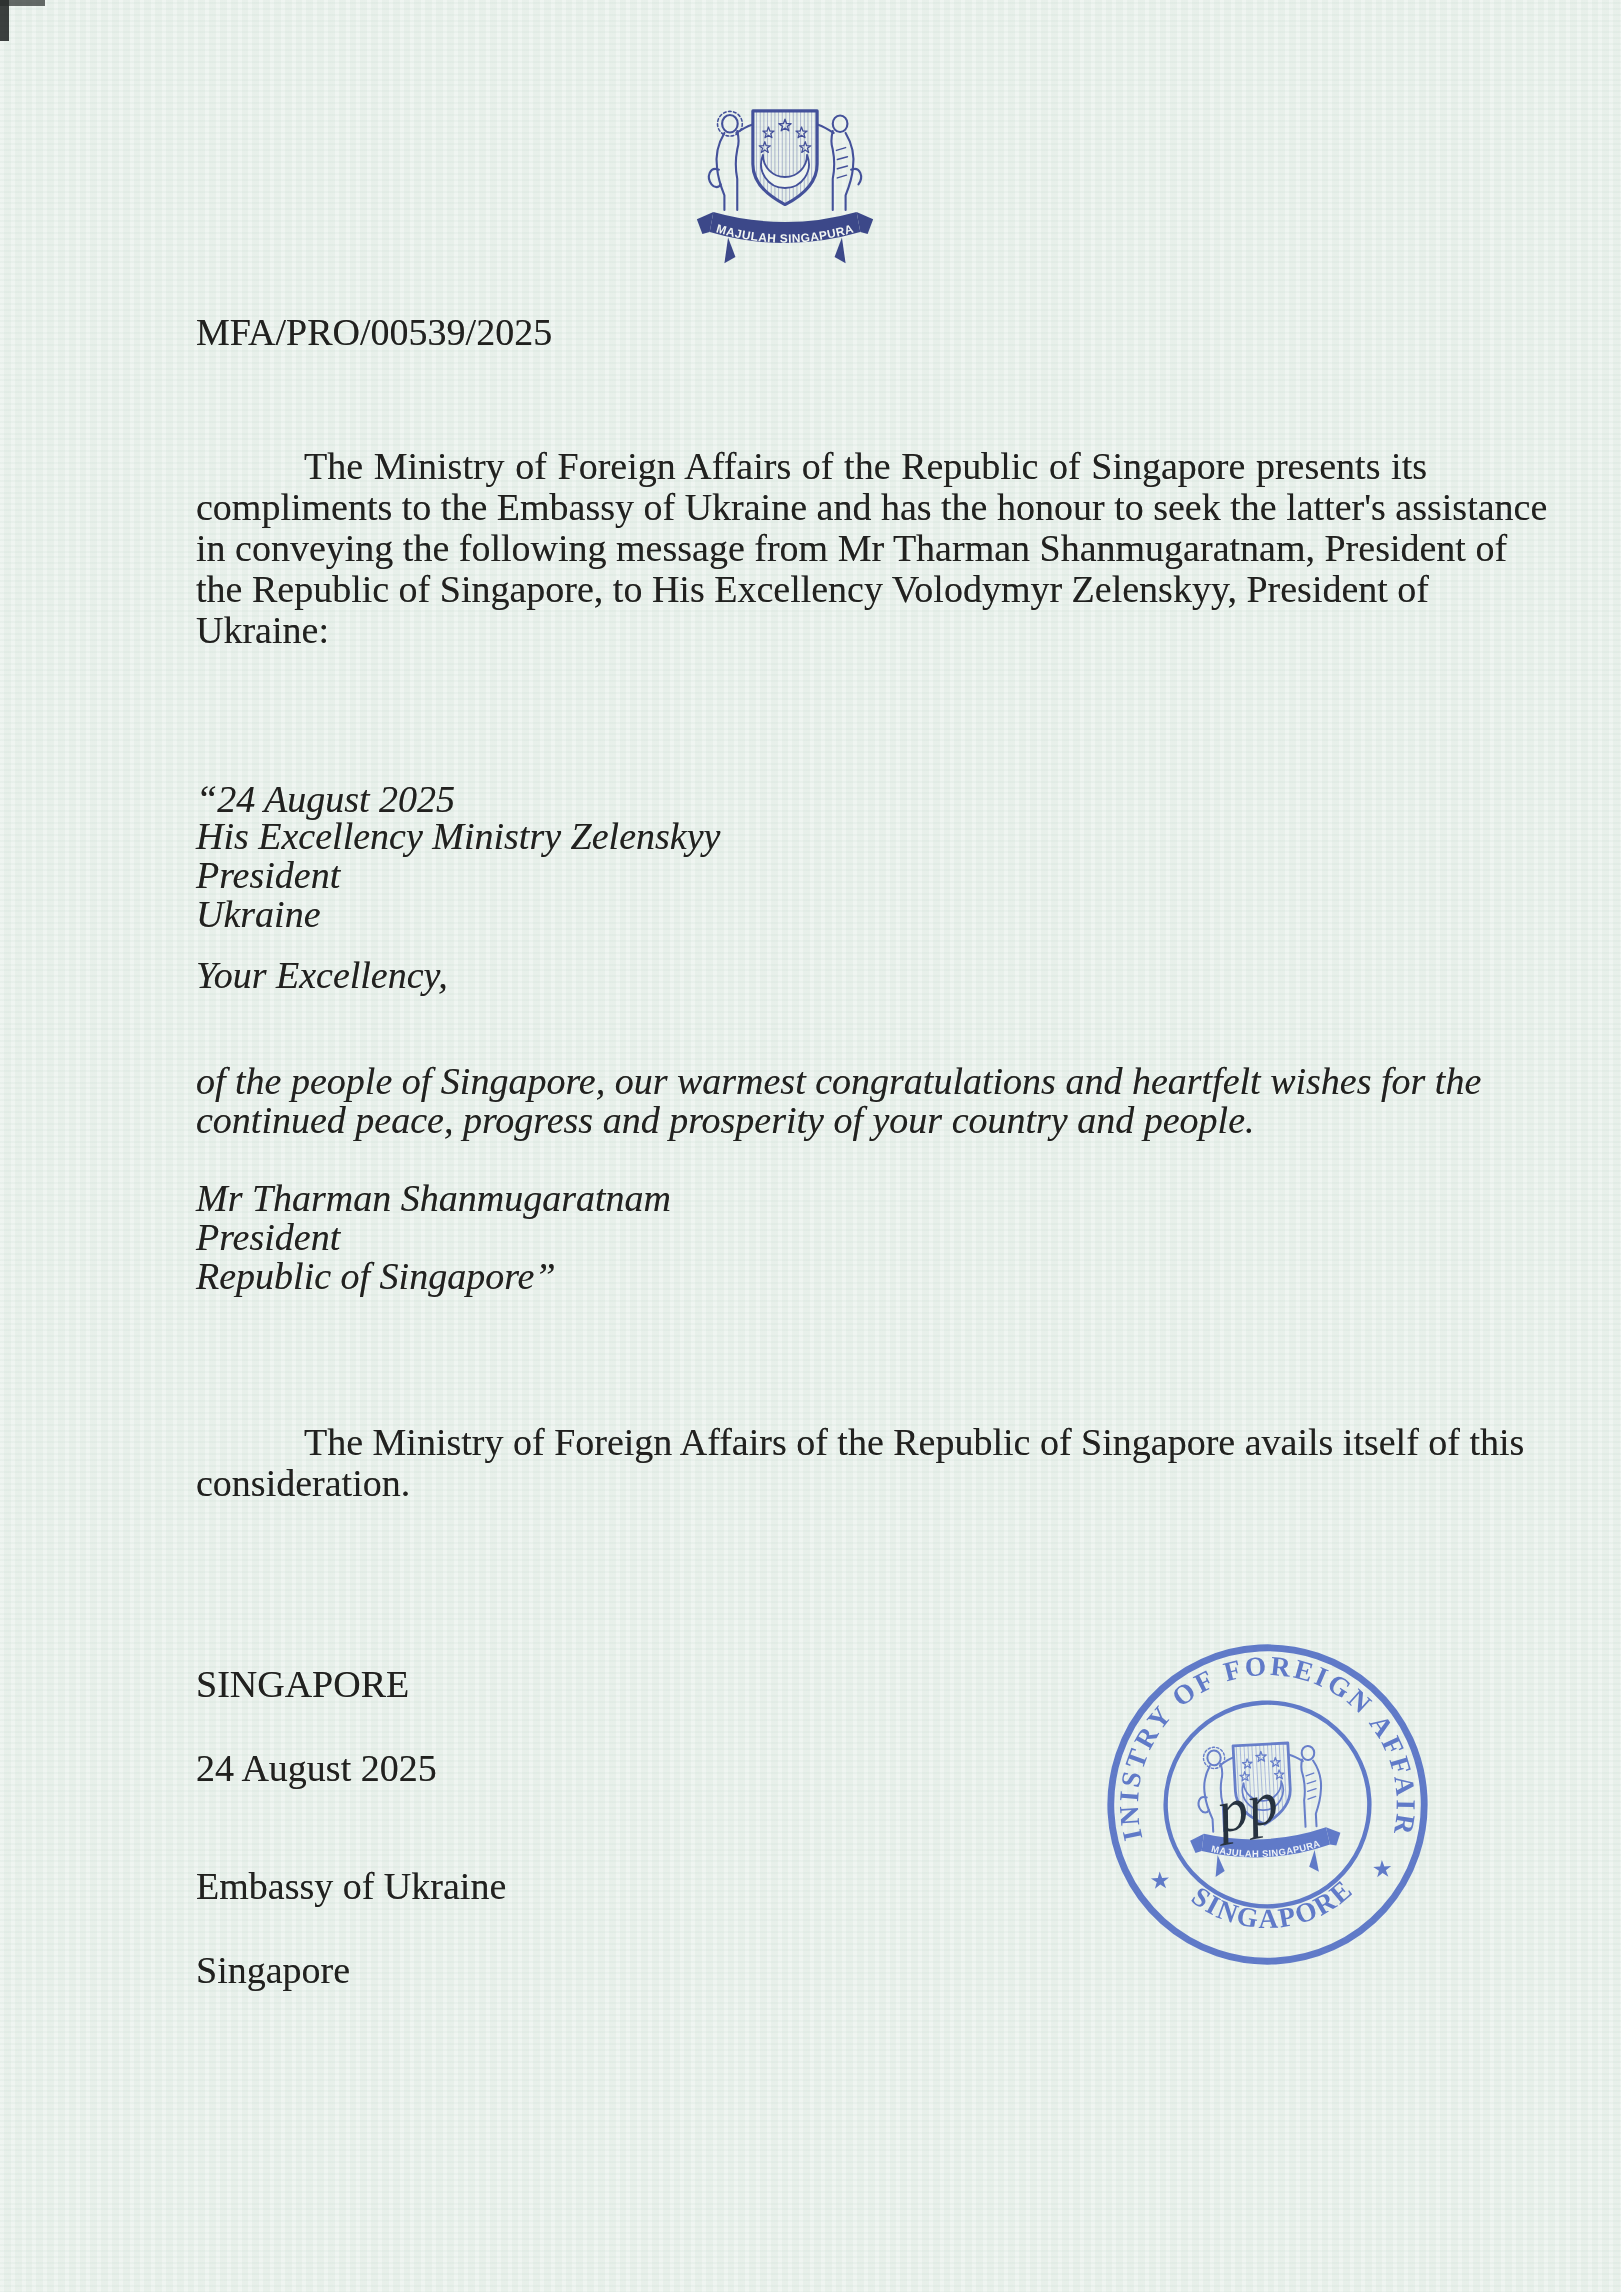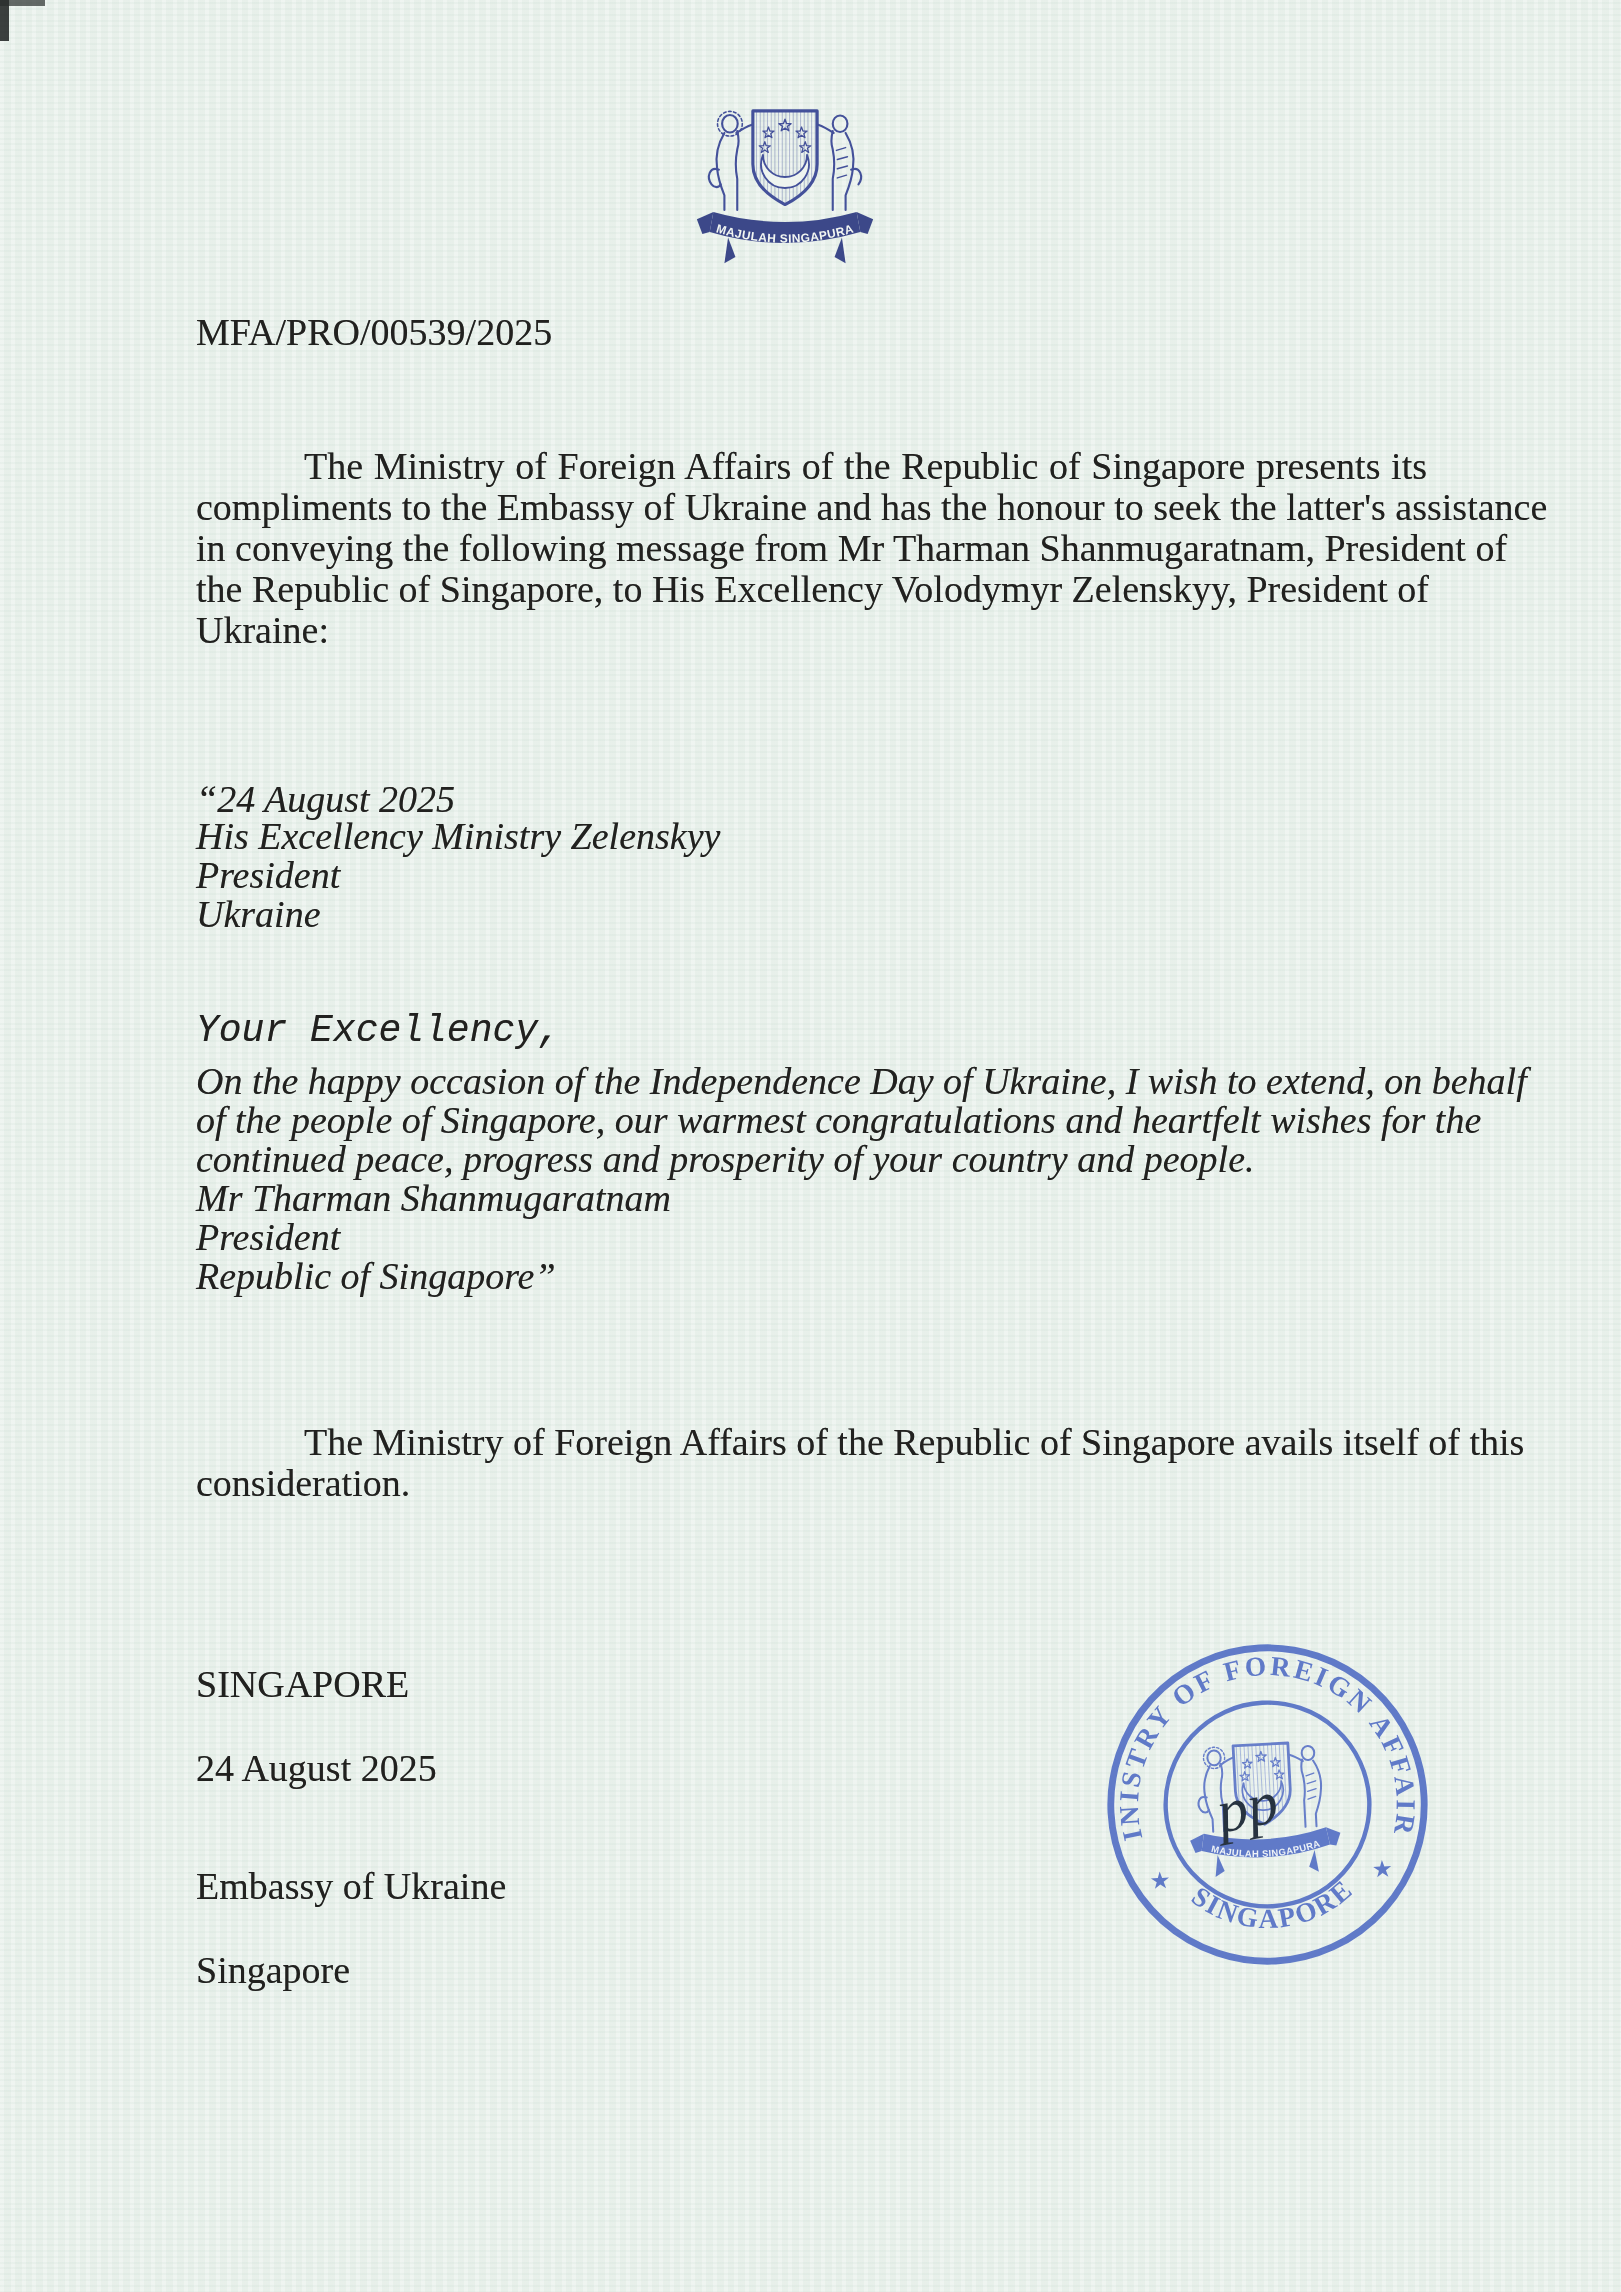--- a/index.html
+++ b/index.html
@@ -104,24 +104,23 @@
   </div>
 
   <div class="blk pl it txt-soft" style="top:754px;margin-top:25px;">“24 August 2025</div>
 
   <div class="blk it txt-soft lh40" style="top:817px;">
     <div class="pl">His Excellency Ministry Zelenskyy</div>
     <div class="pl">President</div>
     <div class="pl">Ukraine</div>
   </div>
 
-  <div class="blk pl it txt-soft" style="top:1010px;font-family:Liberation Mono, monospace;">Your Excellency,</div>
+  <div class="blk pl it txt-soft" style="top:955px;">Your Excellency,</div>
 
   <div class="blk it txt-soft lh40" style="top:1062px;">
-    <div class="jl">On the happy occasion of the Independence Day of Ukraine, I wish to extend, on behalf</div>
     <div class="jl">of the people of Singapore, our warmest congratulations and heartfelt wishes for the</div>
     <div class="pl">continued peace, progress and prosperity of your country and people.</div>
   </div>
 
   <div class="blk it txt-soft lh40" style="top:1179px;">
     <div class="pl">Mr Tharman Shanmugaratnam</div>
     <div class="pl">President</div>
     <div class="pl">Republic of Singapore”</div>
   </div>
 

